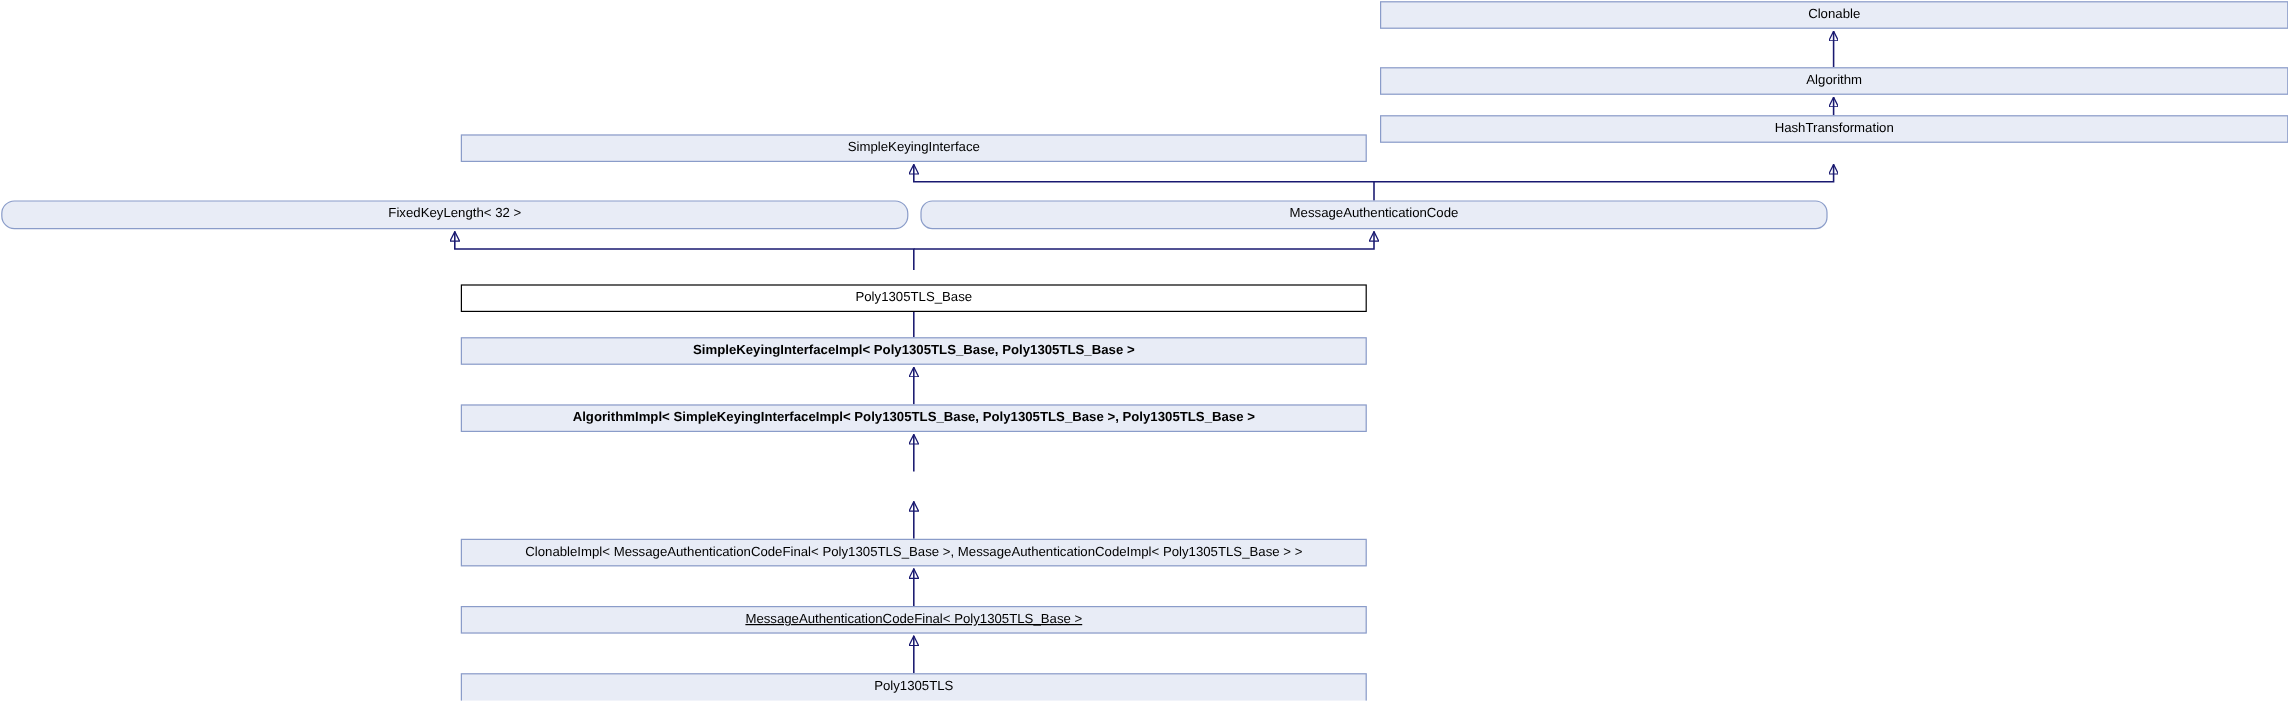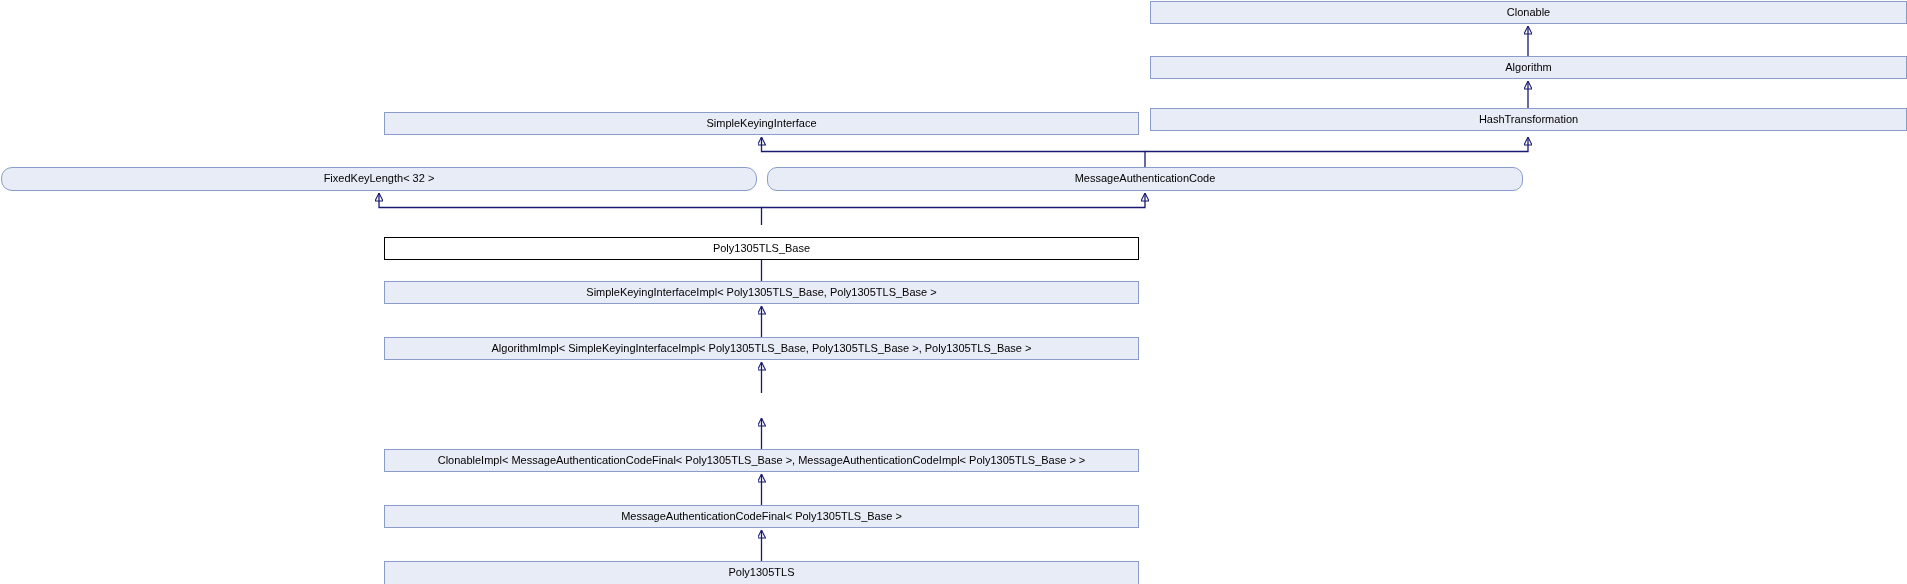--- a/index.html
+++ b/index.html
@@ -73,32 +73,32 @@
     <path d="M761.5,505 L761.5,474" marker-end="url(#arrow)" style="stroke: rgb(25, 25, 112);"></path>
     <path d="M761.5,561 L761.5,530" marker-end="url(#arrow)" style="stroke: rgb(25, 25, 112);"></path>
   </svg>
 
   <div class="node" style="left:1150px; top:1px;  width:757px; height:23px;">Clonable</div>
 
   <div class="node" style="left:384px; top:112px; width:755px; height:23px;">SimpleKeyingInterface</div>
 
   <div class="node" style="left:1150px; top:56px; width:757px; height:23px;">Algorithm</div>
 
-  <div class="node" style="left:1150px; top:108px; width:757px; height:23px;">HashTransformation</div>
+  <div class="node" style="left:1150px; top:96px; width:757px; height:23px;">HashTransformation</div>
 
   <div class="node" style="left:1px; top:167px; width:756px; height:24px;border-radius:11px;">FixedKeyLength&lt; 32 &gt;</div>
 
   <div class="node" style="left:767px; top:167px; width:756px; height:24px;border-radius:10px;">MessageAuthenticationCode</div>
 
   <div class="node selected" style="left:384px; top:225px; width:755px; height:23px;">Poly1305TLS_Base</div>
 
-  <div class="node" style="left:384px; top:281px; width:755px; height:23px;">SimpleKeyingInterfaceImpl&lt; Poly1305TLS_Base, Poly1305TLS_Base &gt;</div>
+  <div class="node" style="left:384px; top:281px; width:755px; height:23px;font-weight:bold;">SimpleKeyingInterfaceImpl&lt; Poly1305TLS_Base, Poly1305TLS_Base &gt;</div>
 
-  <div class="node" style="left:384px; top:337px; width:755px; height:23px;">AlgorithmImpl&lt; SimpleKeyingInterfaceImpl&lt; Poly1305TLS_Base, Poly1305TLS_Base &gt;, Poly1305TLS_Base &gt;</div>
+  <div class="node" style="left:384px; top:337px; width:755px; height:23px;font-weight:bold;">AlgorithmImpl&lt; SimpleKeyingInterfaceImpl&lt; Poly1305TLS_Base, Poly1305TLS_Base &gt;, Poly1305TLS_Base &gt;</div>
 
 
   <div class="node" style="left:384px; top:449px; width:755px; height:23px;text-align:center;">ClonableImpl&lt; MessageAuthenticationCodeFinal&lt; Poly1305TLS_Base &gt;, MessageAuthenticationCodeImpl&lt; Poly1305TLS_Base &gt; &gt;</div>
 
-  <div class="node" style="left:384px; top:505px; width:755px; height:23px;">MessageAuthenticationCodeFinal&lt; Poly1305TLS_Base &gt;</div>
+  <div class="node" style="left:384px; top:505px; width:755px; height:23px;text-decoration:underline;">MessageAuthenticationCodeFinal&lt; Poly1305TLS_Base &gt;</div>
 
   <div class="node" style="left:384px; top:561px; width:755px; height:36px;">Poly1305TLS</div>
 
 </div>
 
 </body></html>

